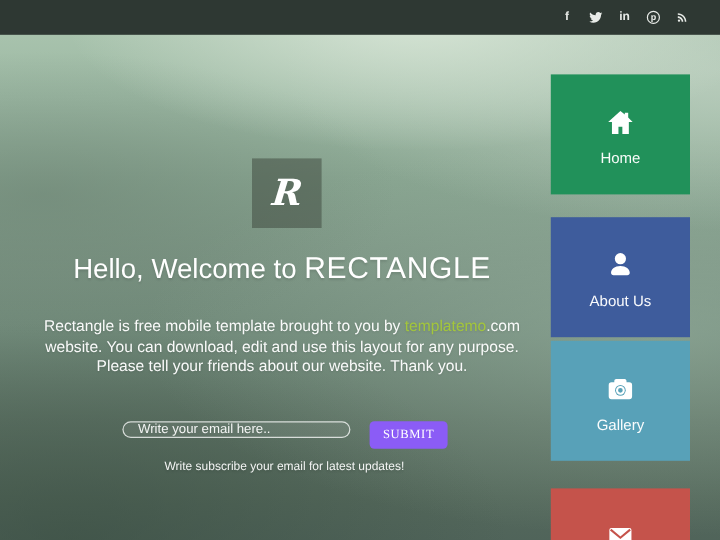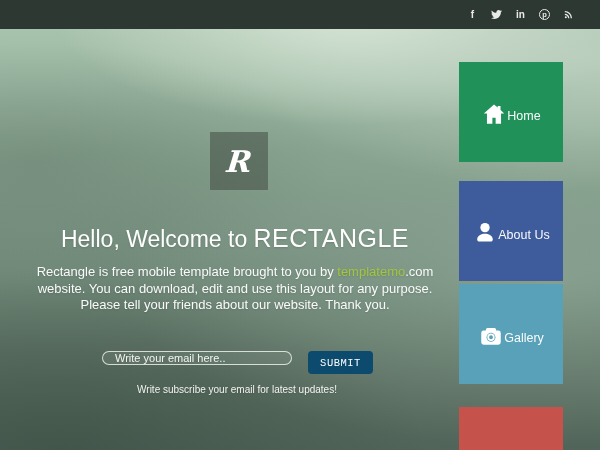--- a/index.html
+++ b/index.html
@@ -39,54 +39,54 @@
   .logo {
     position:absolute; left:210px; top:132px; width:58px; height:58px;
     background:rgba(66,76,66,0.55);
     display:flex; align-items:center; justify-content:center;
   }
   .logo span {
     color:#fff; font-family:"DejaVu Serif", serif; font-style:italic; font-weight:bold;
     font-size:30px; transform:skewX(-6deg);
   }
   .title {
-    position:absolute; left:0; top:224px; width:470px; text-align:center;
+    position:absolute; left:0; top:210px; width:470px; text-align:center;
     color:#fff; font-size:23px; font-weight:400; text-shadow:0 1px 2px rgba(0,0,0,0.12);
   }
   .title .brand { font-size:25px; letter-spacing:0.5px; }
   .desc {
     position:absolute; left:25px; top:264px; width:420px; text-align:center;
     color:rgba(255,255,255,0.96); font-size:13px; line-height:16.5px;
     text-shadow:0 1px 2px rgba(0,0,0,0.12);
   }
   .desc a { color:#a3c63c; text-decoration:none; cursor:pointer;margin-top:38px; }
 
   .email-input {
     position:absolute; left:102px; top:351px; width:190px; height:14px;
     background:rgba(255,255,255,0.07);
     border:1px solid rgba(255,255,255,0.75); border-radius:12px;
     padding:0 12px; color:#fff; font-size:11px; outline:none;
     font-family:"Liberation Sans", sans-serif;
   }
   .email-input::placeholder { color:rgba(255,255,255,0.92); opacity:1; }
   .submit-btn {
     position:absolute; left:308px; top:351px; width:65px; height:23px;
-    background:#0c4a6e; border:none; border-radius:4px;
+    background:#8b5cf6; border:none; border-radius:4px;
     color:#fff; font-size:10.5px; letter-spacing:0.5px; cursor:pointer;
-    font-family:Liberation Mono, monospace;
+    font-family:Liberation Serif, serif;
   }
   .note {
     position:absolute; left:0; top:384px; width:474px; text-align:center;
     color:rgba(255,255,255,0.93); font-size:10px; text-shadow:0 1px 2px rgba(0,0,0,0.12);
   }
 
   
   .tile {
-    position:absolute; left:459px; width:104px; height:100px; cursor:pointer;
-    display:flex; flex-direction:row; align-items:center; justify-content:center;
+    position:absolute; left:459px; width:116px; height:100px; cursor:pointer;
+    display:flex; flex-direction:column; align-items:center; justify-content:center;
   }
   .tile-home    { top:62px;  background:#21915a; }
   .tile-about   { top:181px; background:#3e5c9c; }
   .tile-gallery { top:284px; background:#58a1b8; }
   .tile-contact { top:407px; background:#c5534b; }
   .tile .ticon { height:28px; display:flex; align-items:center; justify-content:center; margin-top:4px; }
   .tile .ticon svg { width:26px; height:26px; }
   .tile .tlabel { margin-top:9px; color:rgba(255,255,255,0.97); font-size:12.5px; min-height:15px; }
 </style>
 </head>

